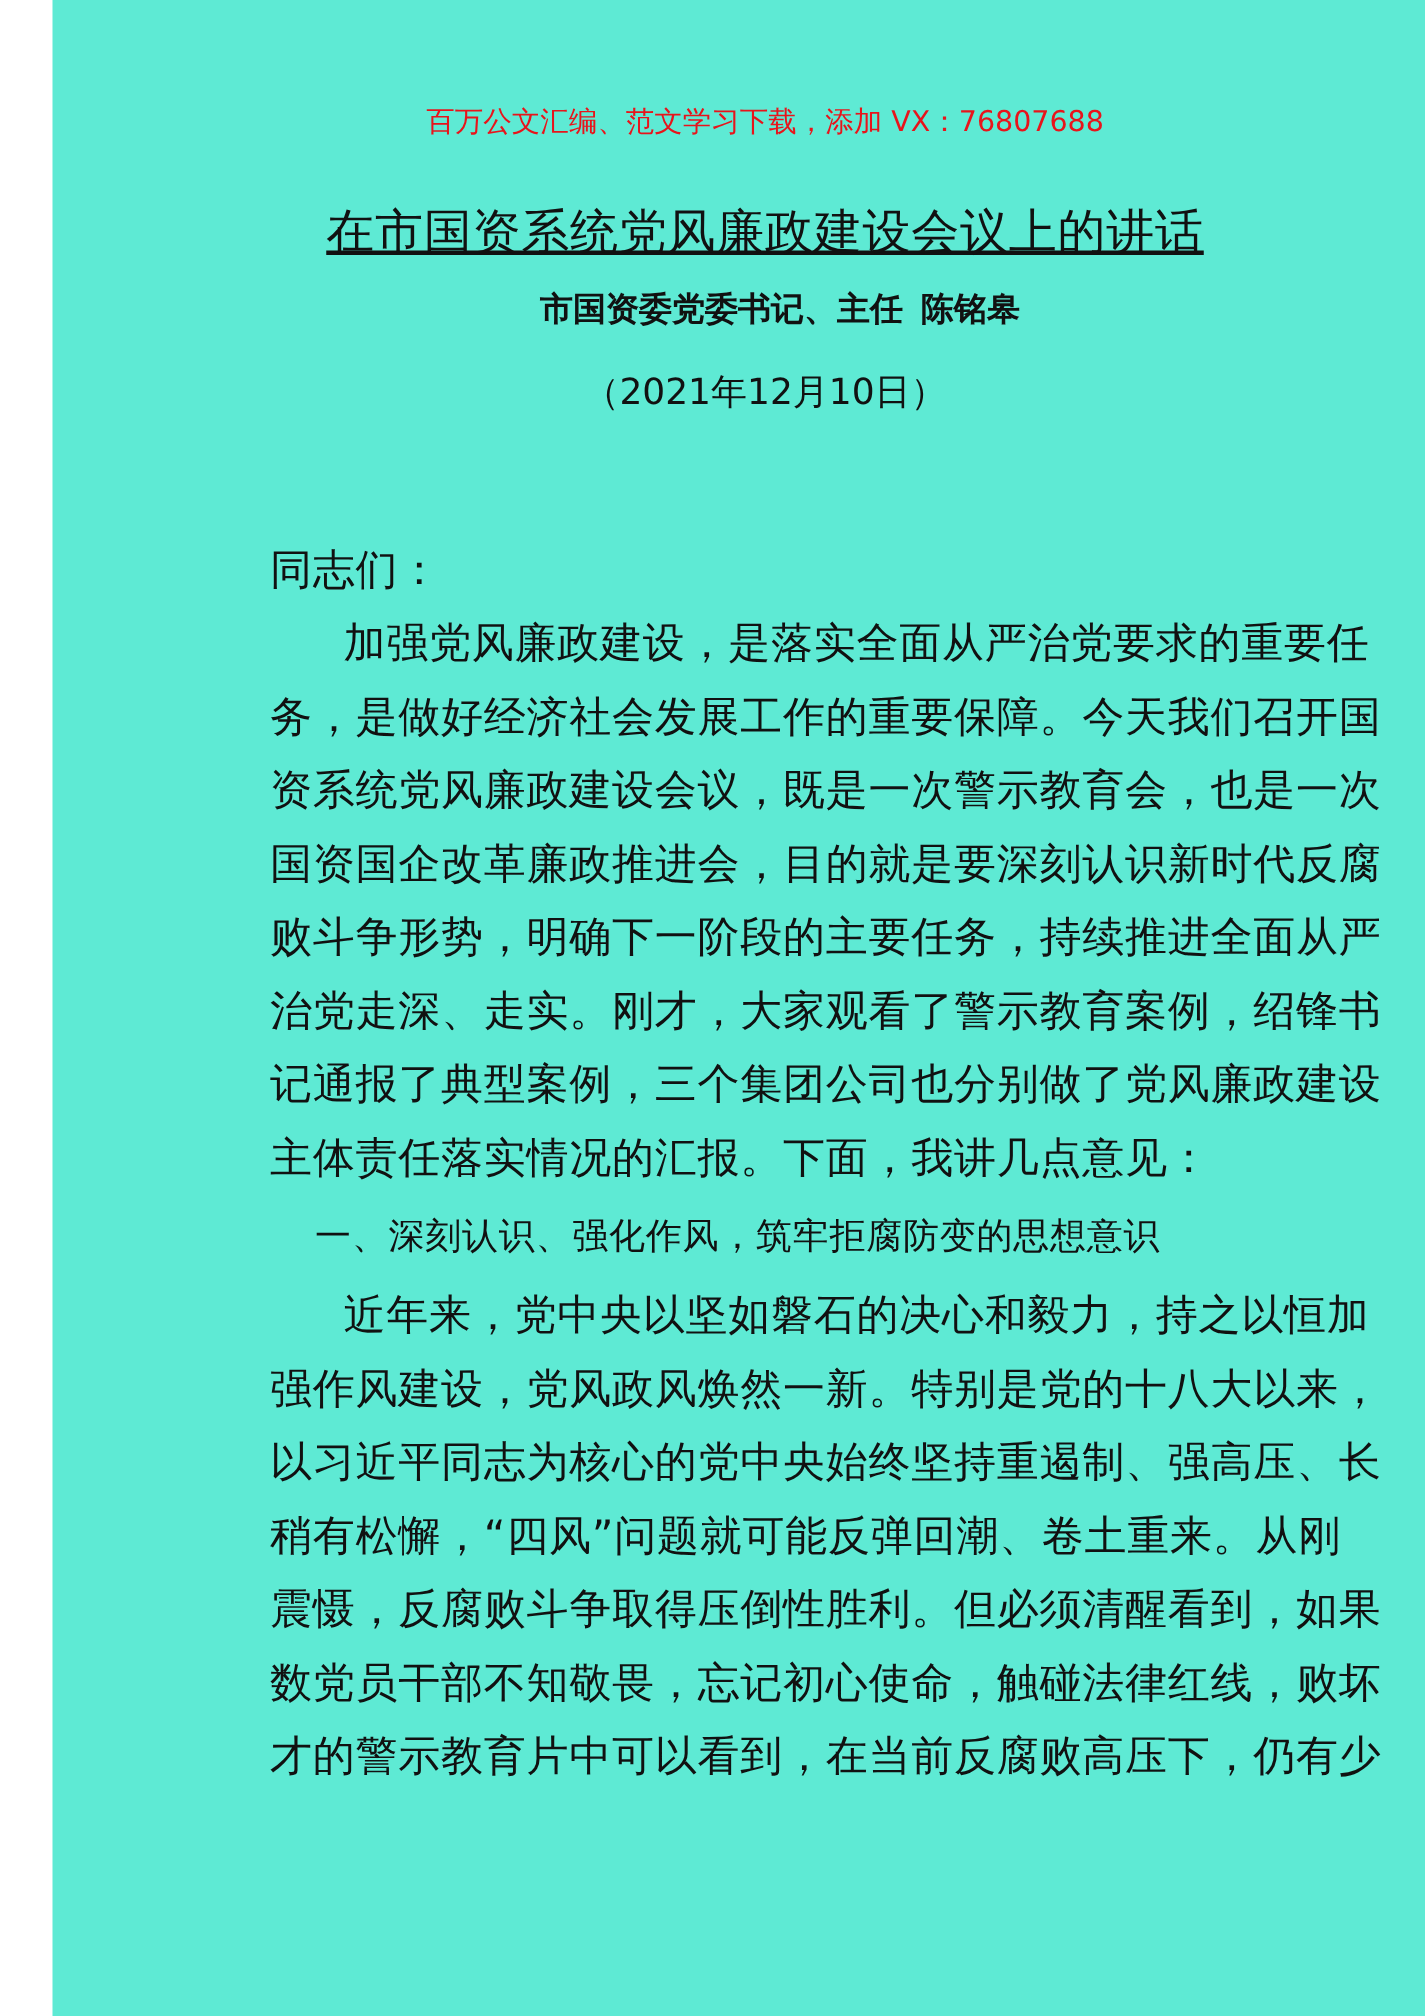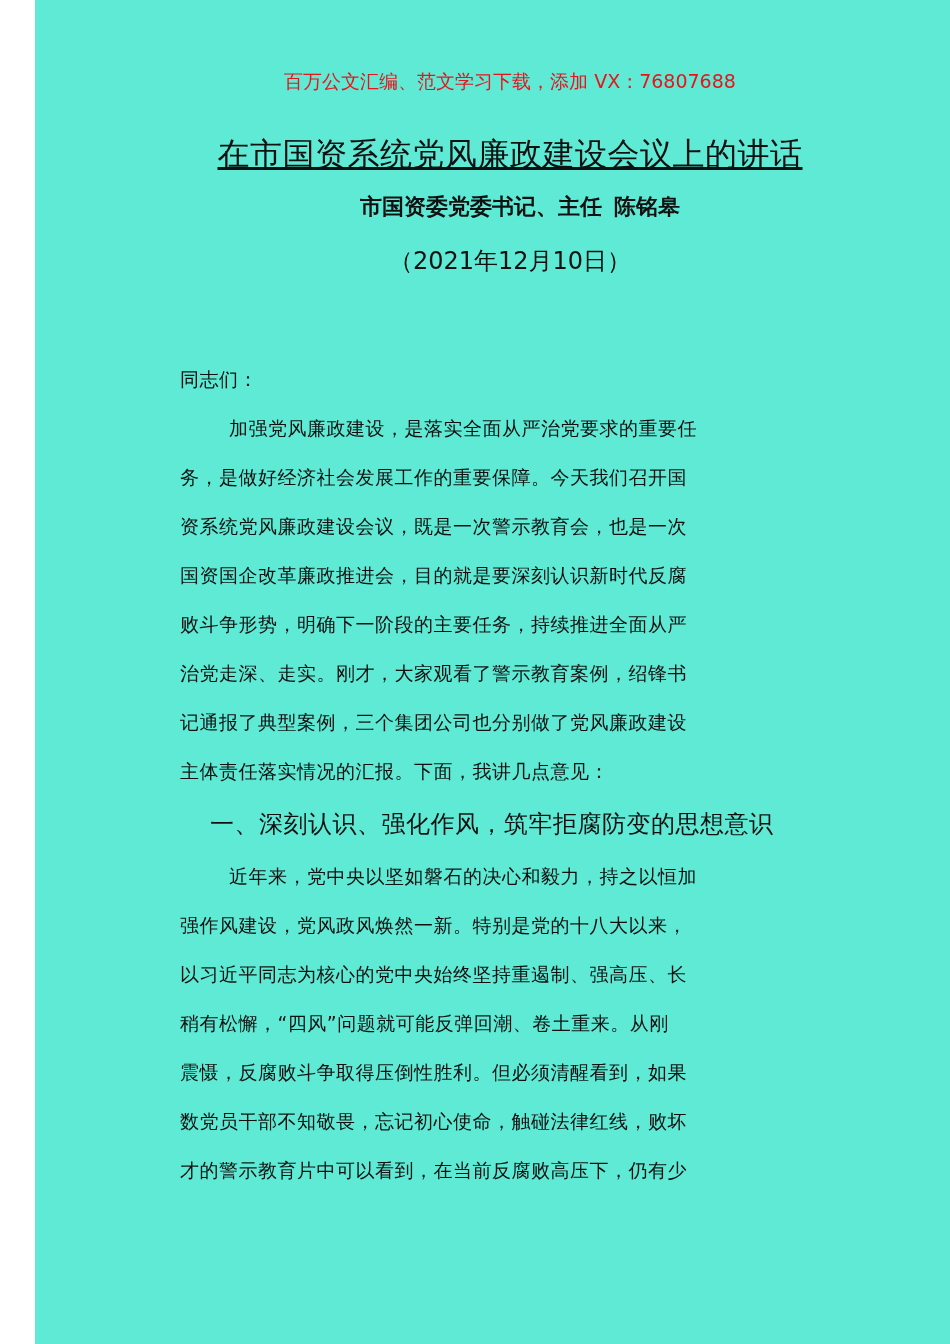--- a/index.html
+++ b/index.html
@@ -10,21 +10,21 @@
                color: #e8141b; font-size: 19px; line-height: 26px; letter-spacing: 0px; }
   .title { position: absolute; top: 132px; left: 0; width: 950px; text-align: center;
            font-family: "DejaVu Serif", "Liberation Serif", serif; font-size: 32px; line-height: 44px;
            color: #111; letter-spacing: 0.5px; text-decoration: underline; }
   .author { position: absolute; top: 191px; left: 0; width: 950px; text-align: center;
             font-size: 22px; line-height: 32px; font-weight: bold; color: #111; padding-left: 10px; }
   .author .gap { display: inline-block; width: 12px; }
   .date { position: absolute; top: 243px; left: 0; width: 950px; text-align: center;
           font-size: 24px; line-height: 36px; color: #111; }
   .body { position: absolute; top: 355px; left: 145px; width: 662px; }
-  .line { font-size: 19px; line-height: 49px; height: 49px; white-space: nowrap; overflow: visible;
+  .line { font-size: 28px; line-height: 49px; height: 49px; white-space: nowrap; overflow: visible;
           letter-spacing: 0.5px; }
   .indent { padding-left: 49px; }
   .heading-line { padding-left: 30px; font-family: "DejaVu Serif", "Liberation Serif", serif;
                   font-size: 24px; height: 56px; line-height: 56px; }
 </style>
 </head>
 <body>
 
 <div class="page">
 

